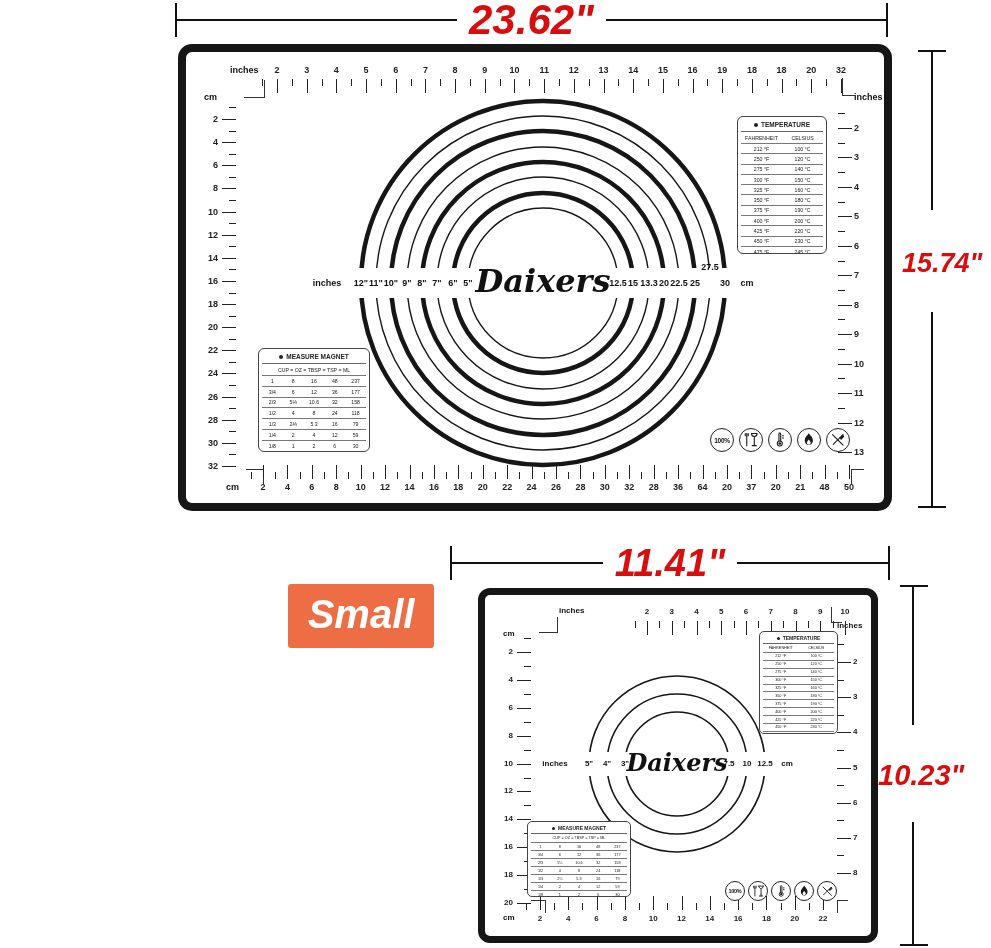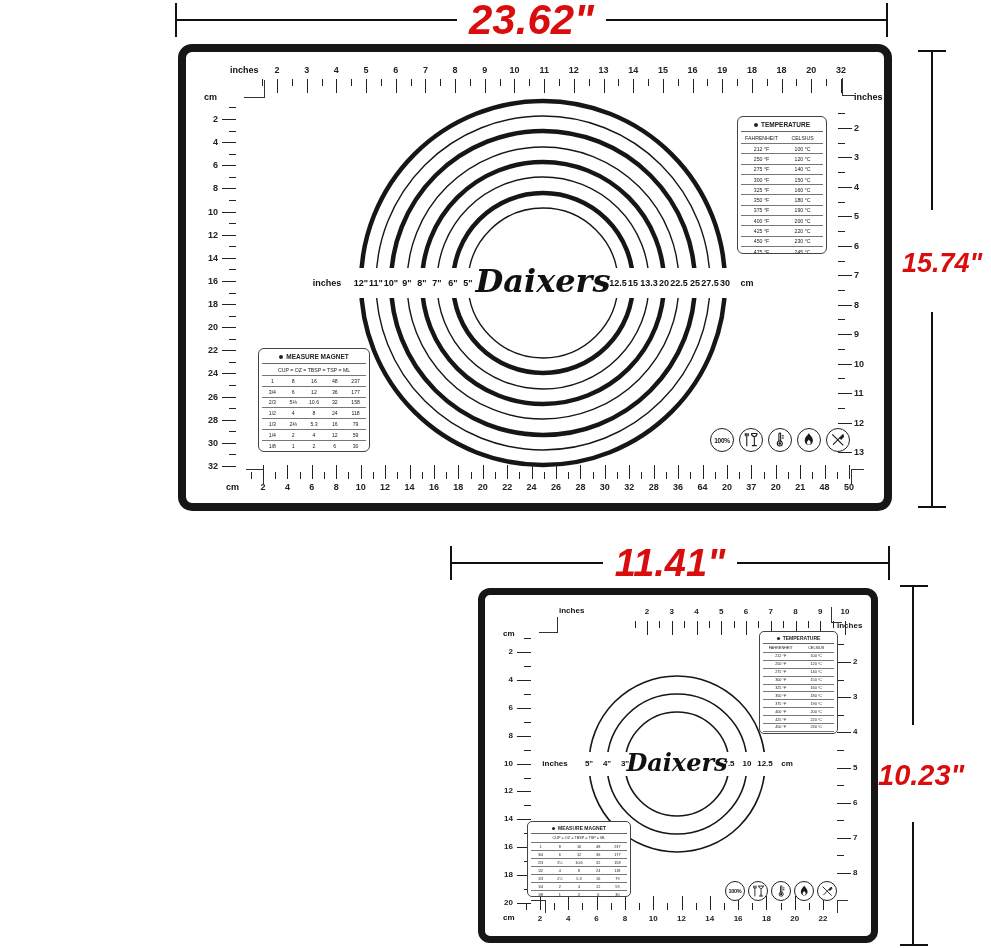--- a/index.html
+++ b/index.html
@@ -173,21 +173,21 @@
         <span class="clab" style="left: 236px; top: 231px;">8"</span>
         <span class="clab" style="left: 251px; top: 231px;">7"</span>
         <span class="clab" style="left: 267px; top: 231px;">6"</span>
         <span class="clab" style="left: 282px; top: 231px;">5"</span>
         <span class="clab" style="left: 432px; top: 231px;">12.5</span>
         <span class="clab" style="left: 447px; top: 231px;">15</span>
         <span class="clab" style="left: 463px; top: 231px;">13.3</span>
         <span class="clab" style="left: 478px; top: 231px;">20</span>
         <span class="clab" style="left: 493px; top: 231px;">22.5</span>
         <span class="clab" style="left: 509px; top: 231px;">25</span>
-        <span class="clab" style="left: 524px; top: 231px;">27.5</span>
+        <span class="clab" style="left: 524px; top: 215px;">27.5</span>
         <span class="clab" style="left: 539px; top: 231px;">30</span>
         <span class="cunit" style="left: 141px; top: 231px;">inches</span>
         <span class="cunit" style="left: 561px; top: 231px;">cm</span>
         <span class="brandtxt" style="left: 357px; top: 231px;">Daixers</span>
       </div>
 
     <div class="ruler top" id="lg-ruler-top">
         <i class="tick minor" style="left: -14.8421px;"></i>
         <i class="tick major" style="left: 0px;"></i>
         <span class="rlab" style="left: 0px;">2</span>
@@ -575,20 +575,21 @@
   </div>
 
   <div class="dim-h" id="dim-small-w">
     <i class="ebar"></i>
     <i class="dline"></i>
     <span class="dim-text" style="color: rgb(217, 13, 13);">11.41"</span>
     <i class="dline"></i>
     <i class="ebar"></i>
   </div>
 
+  <div class="size-tag" id="tag-small" style="background: rgb(237, 110, 69);">Small</div>
 
   <div class="mat" id="mat-small">
     <span class="runit" id="sm-unit-top">inches</span>
     <span class="runit" id="sm-unit-cm-top">cm</span>
     <span class="runit" id="sm-unit-right">inches</span>
     <span class="runit" id="sm-unit-cm-bottom">cm</span>
     <i class="corner" id="sm-c-tl"></i>
     <i class="corner" id="sm-c-tr"></i>
     <i class="corner" id="sm-c-bl"></i>
     <i class="corner" id="sm-c-br"></i>

